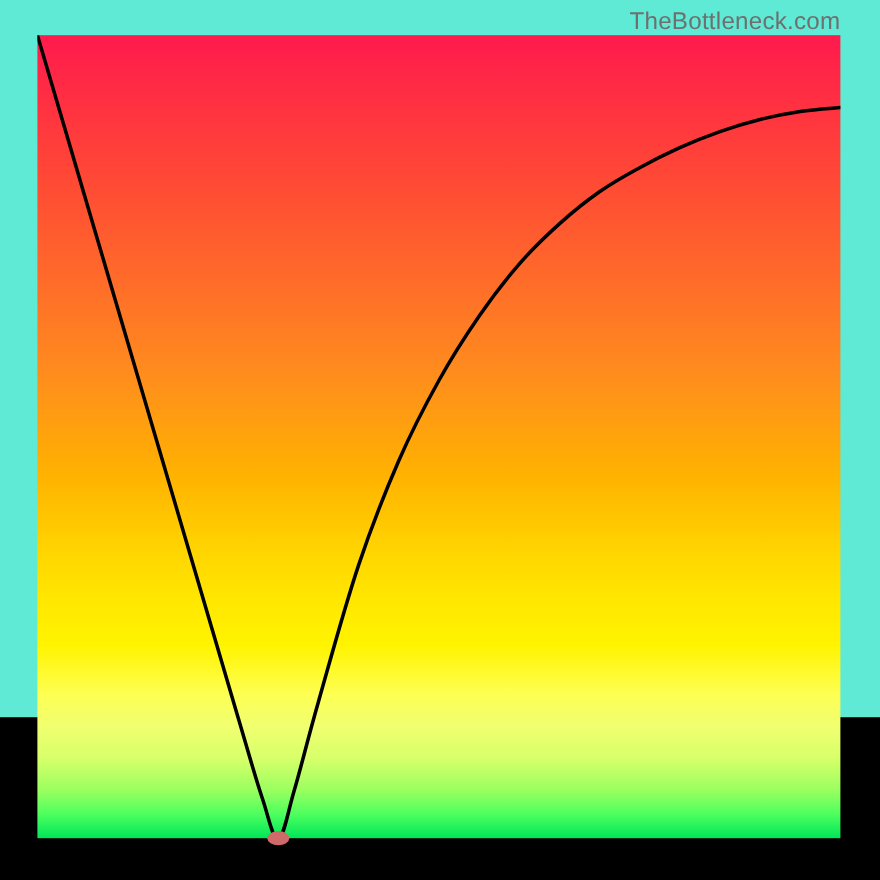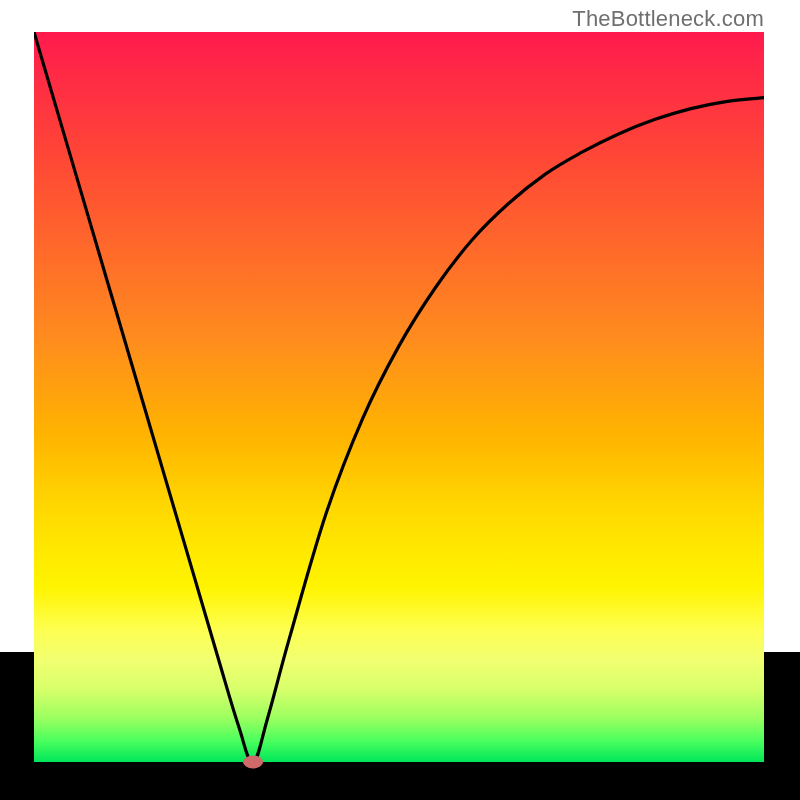--- a/index.html
+++ b/index.html
@@ -10,21 +10,21 @@
     background: #000;
     overflow: hidden;
     font-family: Arial, Helvetica, sans-serif;
   }
   .frame {
     position: absolute;
     top: 0;
     left: 0;
     width: 800px;
     height: 652px;
-    background: #ffffff;
+    background: #5eead4;
   }
   .plot-area {
     position: absolute;
     top: 32px;
     left: 34px;
     width: 730px;
     height: 730px;
     
     background: linear-gradient(
       to bottom,

